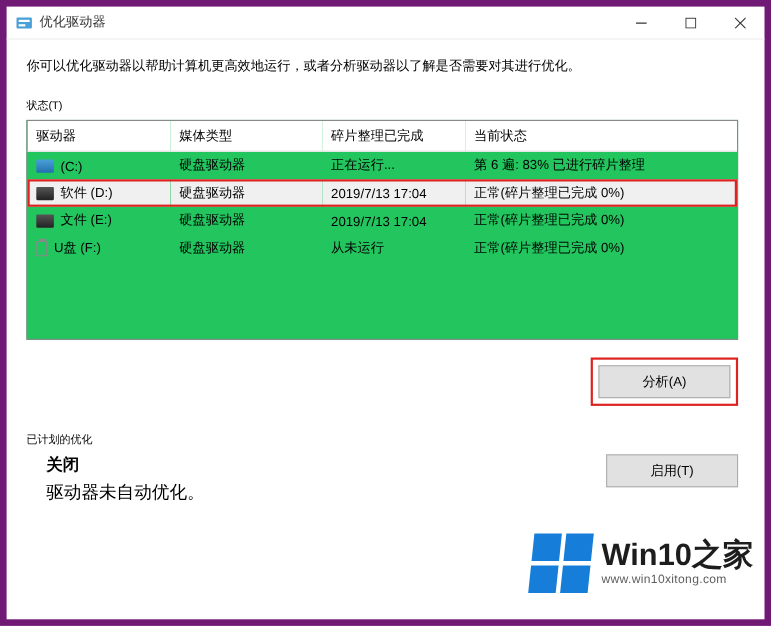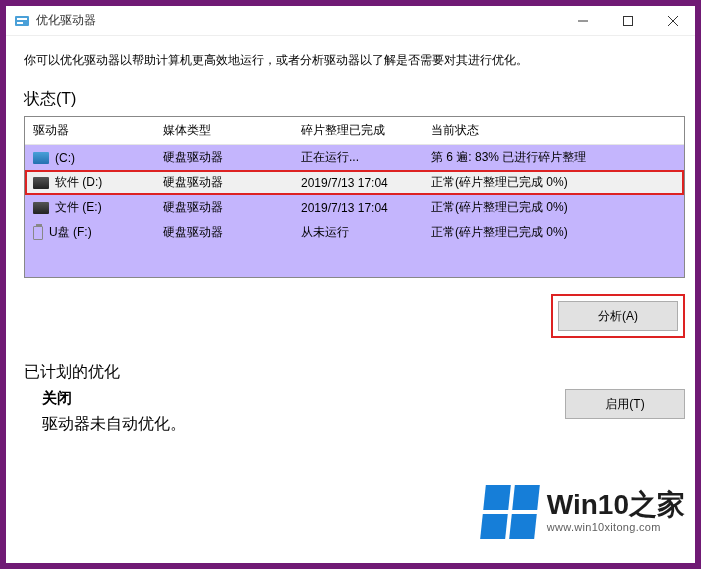--- a/index.html
+++ b/index.html
@@ -37,31 +37,31 @@
     .title-text { flex: 0 0 auto; font-size: 12px; color: #333; }
     .title-spacer { flex: 1; }
     .win-controls { display: flex; }
     .win-btn {
       width: 45px; height: 30px;
       display: flex; align-items: center; justify-content: center;
       color: #555;
     }
 
     .content {
-      padding: 10px 10px 0 18px;
+      padding: 10px 24px 0 18px;
       flex: 1;
       position: relative;
     }
     .description { font-size: 12px; color: #000; margin: 6px 0 18px 0; }
 
-    .section-label { font-size: 16px; margin-bottom: 6px; margin-top: 20px; }
+    .section-label { font-size: 10px; margin-bottom: 6px; margin-top: 20px; }
     .table-frame {
       border: 1px solid #888;
-      background: #c4b5fd;
-      height: 162px;
+      background: #22c55e;
+      height: 200px;
       overflow: hidden;
     }
     .tbl { width: 100%; border-collapse: collapse; table-layout: fixed; }
     .tbl th {
       text-align: left;
       font-weight: normal;
       padding: 5px 8px;
       font-size: 12px;
       background: #fff;
       border-bottom: 1px solid #e5e5e5;

